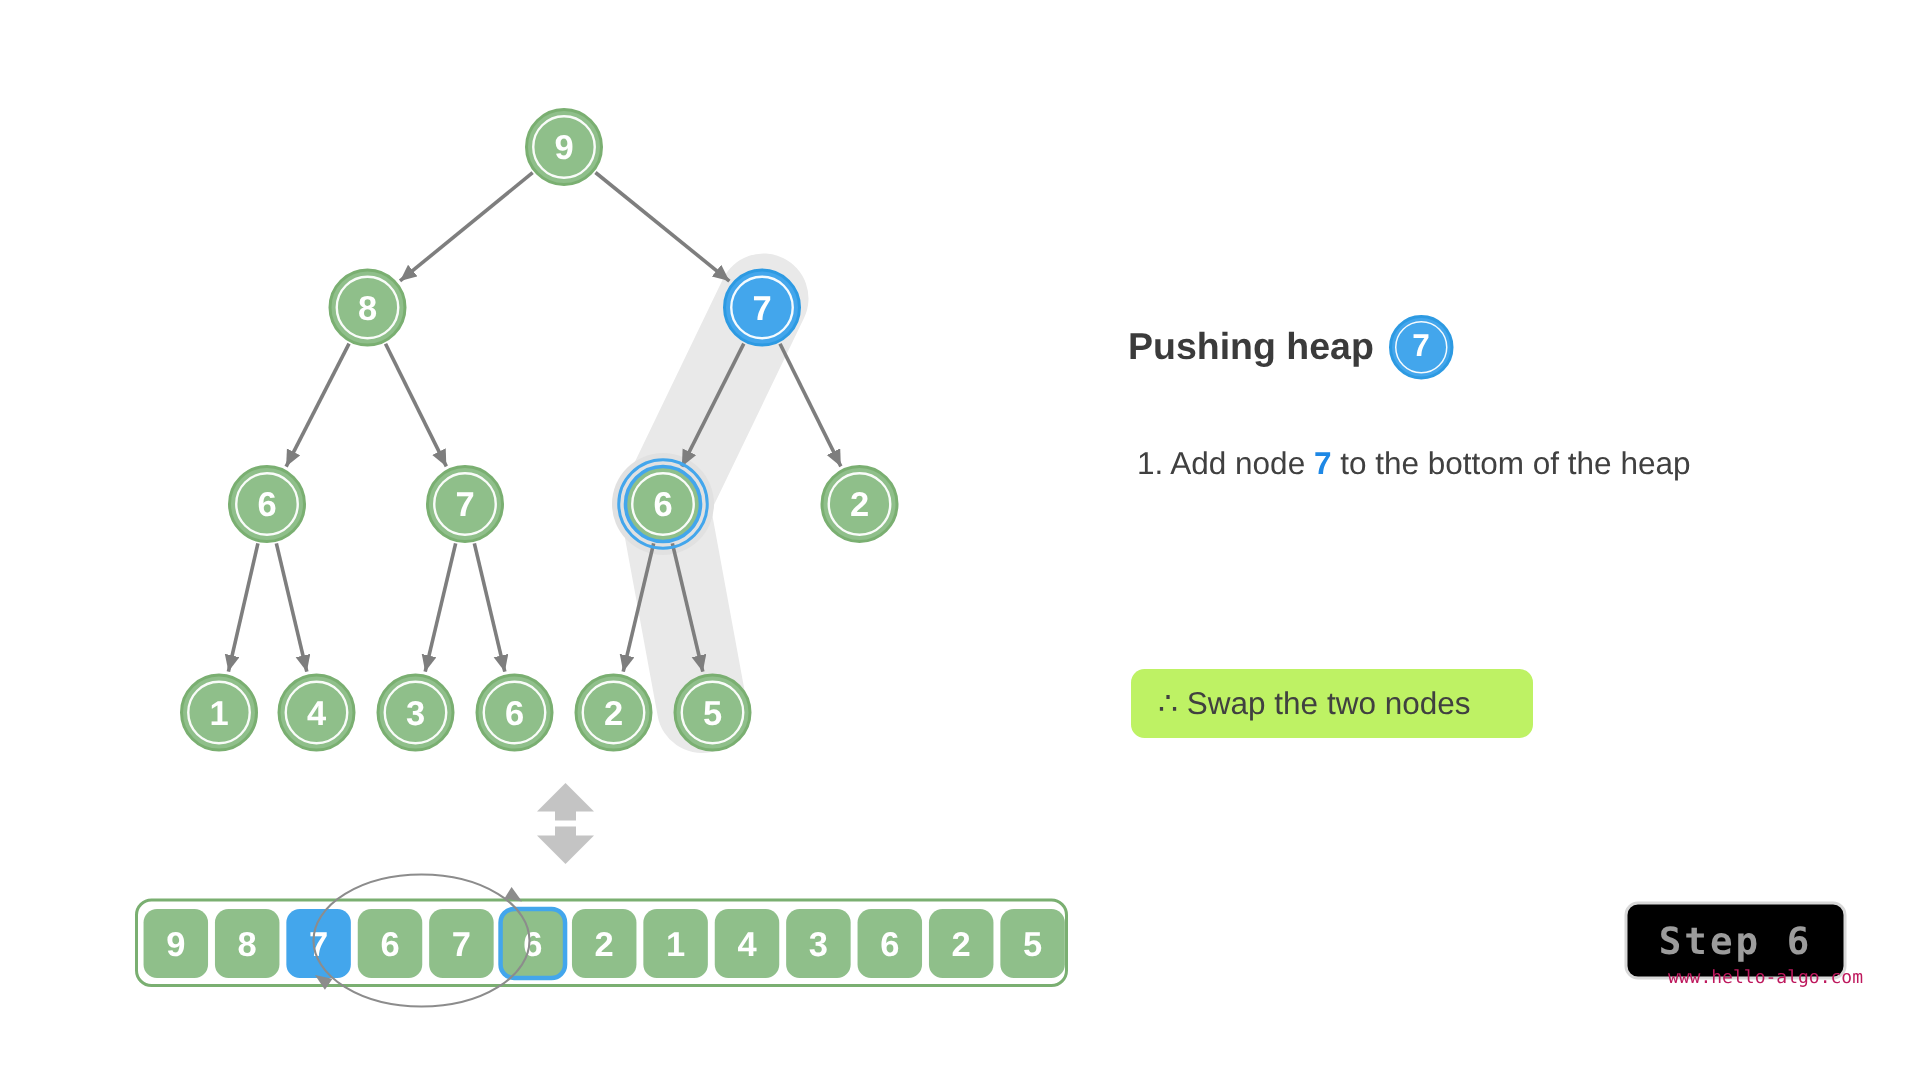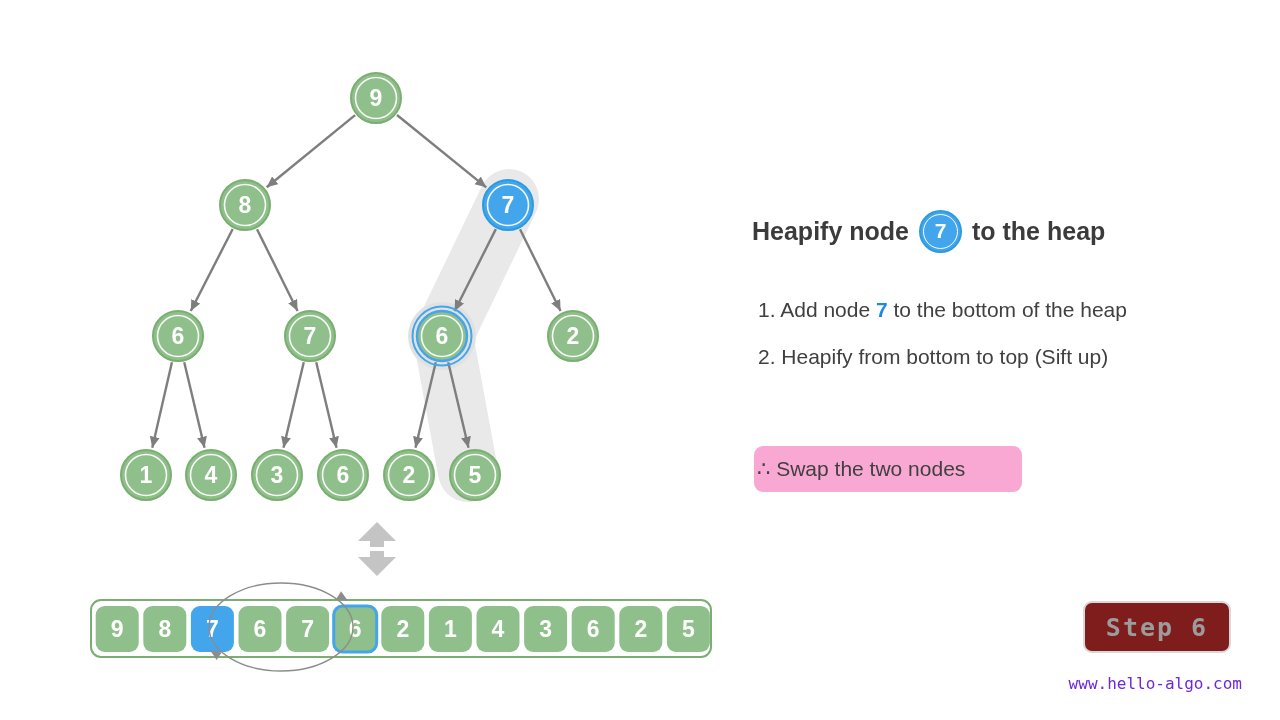--- a/index.html
+++ b/index.html
@@ -20,32 +20,32 @@
   .node-badge b { color: #fff; font-size: 21px; font-weight: bold; }
 
   .line { position: absolute; font-size: 21px; color: #404040; white-space: pre; }
   .line-step1 { left: 6px; top: 90px; }
   .line-step2 { left: 6px; top: 137px; }
   .line-because { left: 18px; top: 196px; }
   b.blue { color: #1e88e5; font-weight: bold; }
   b.green { color: #43a047; font-weight: bold; }
 
   .therefore-box { position: absolute; left: 2px; top: 238px; width: 268px; height: 46px;
-    background: #f9a8d4; border-radius: 9px; display: flex; align-items: center;
-    padding-left: 3px; font-size: 21px; color: #404040; }
+    background: #bef264; border-radius: 9px; display: flex; align-items: center;
+    padding-left: 18px; font-size: 21px; color: #404040; }
 
   .step-badge { position: absolute; left: 1083px; top: 601px; width: 148px; height: 52px;
-    border: 2px solid #d8d8d8; border-radius: 9px; background: #7f1d1d;
+    border: 2px solid #d8d8d8; border-radius: 9px; background: #000000;
     display: flex; align-items: center; justify-content: center;
     font-family: "DejaVu Sans Mono", "Liberation Mono", monospace;
     font-size: 25px; font-weight: bold; color: #9c9c9c; letter-spacing: 2px; }
 
-  .watermark { position: absolute; right: 38px; top: 674px;
+  .watermark { position: absolute; right: 38px; top: 644px;
     font-family: "DejaVu Sans Mono", "Liberation Mono", monospace;
-    font-size: 16px; color: #6d28d9; }
+    font-size: 12px; color: #be185d; }
 </style>
 </head>
 <body>
 
 <div id="stage">
 
   <svg id="diagram" width="1280" height="720" viewBox="0 0 1280 720">
     <defs>
       <marker id="arrow" markerUnits="userSpaceOnUse" markerWidth="14" markerHeight="12" refX="11" refY="5" orient="auto">
         <path d="M0,0 L11,5 L0,10 Z" fill="#7E7E7E"></path>
@@ -202,31 +202,29 @@
       </g>
     <g id="g-swap">
         <ellipse cx="281" cy="627" rx="72" ry="44" fill="none" stroke="#8C8C8C" stroke-width="1.4"></ellipse>
         <polygon points="0,0 -11,-4.5 -11,4.5" fill="#8C8C8C" transform="translate(348,601) rotate(32)"></polygon>
         <polygon points="0,0 -11,-4.5 -11,4.5" fill="#8C8C8C" transform="translate(210,650) rotate(214)"></polygon>
       </g>
   </svg>
 
   <div class="panel">
     <div class="heading">
-      <span>Heapify node</span>
+      <span>Pushing heap</span>
       <span class="node-badge">
         <span class="ring"></span>
         <b>7</b>
       </span>
-      <span>to the heap</span>
     </div>
 
     <div class="line line-step1"><span>1. Add node </span><b class="blue">7</b><span> to the bottom of the heap</span></div>
 
-    <div class="line line-step2"><span>2. Heapify from bottom to top (Sift up)</span></div>
 
 
     <div class="therefore-box">
       <span>∴ Swap the two nodes</span>
     </div>
   </div>
 
   <div class="step-badge">
     <span>Step 6</span>
   </div>

